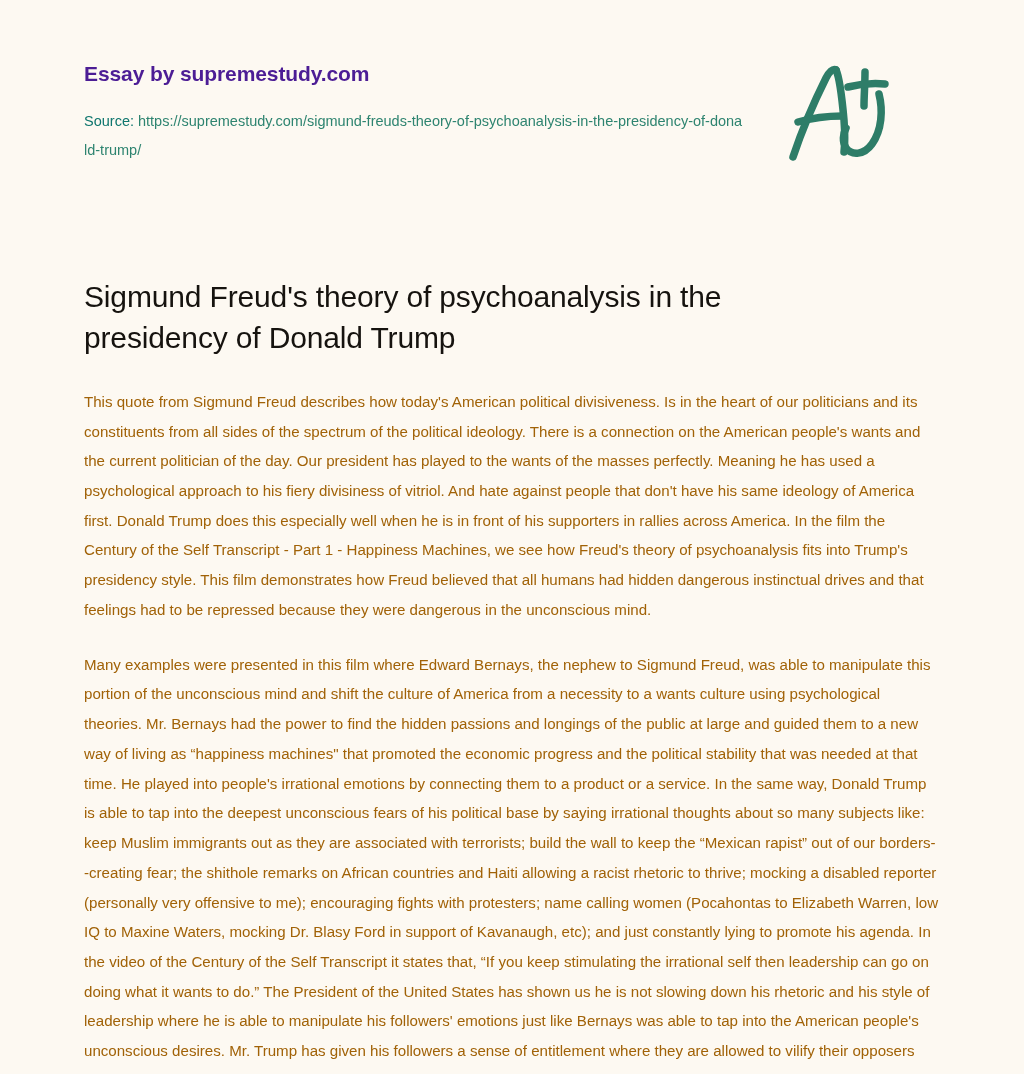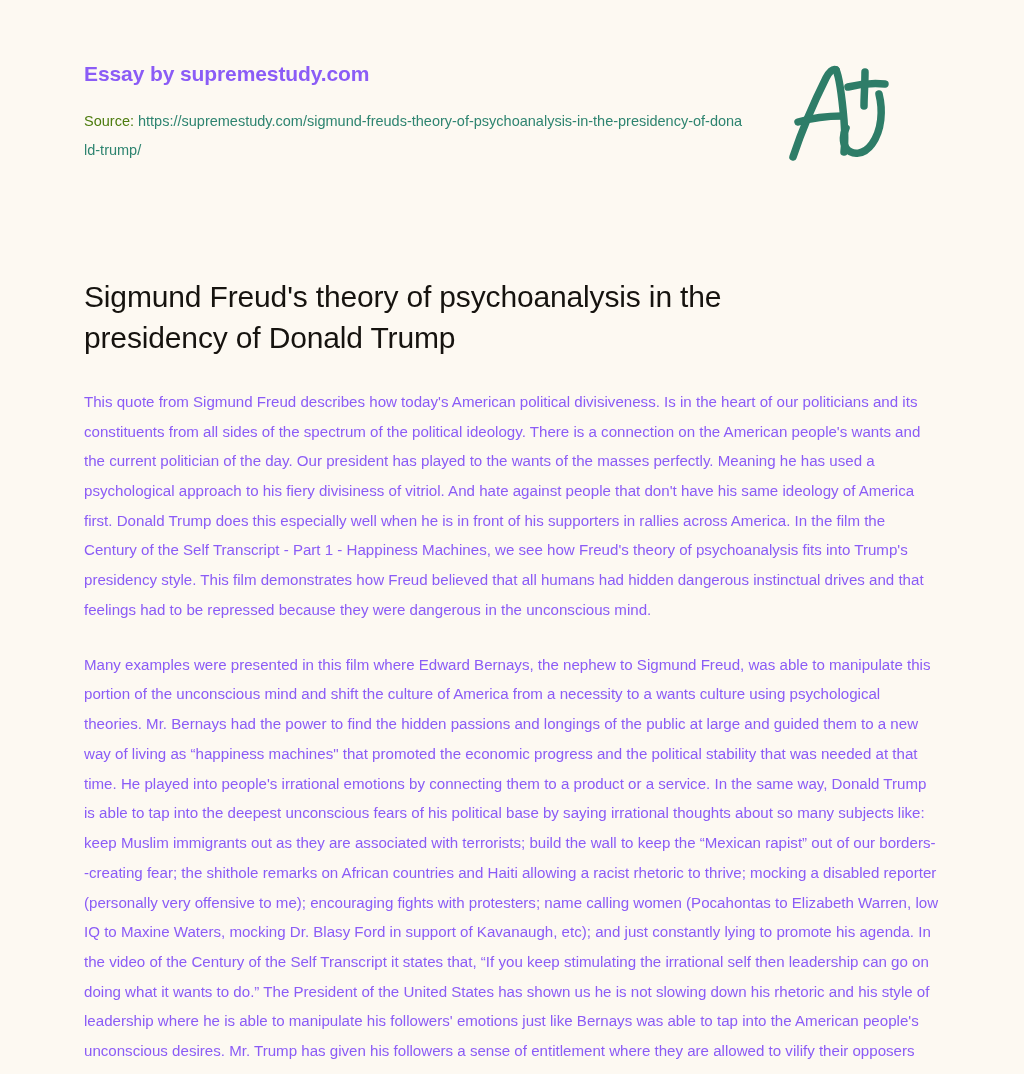--- a/index.html
+++ b/index.html
@@ -27,36 +27,36 @@
   
   .doc-header {
     position: relative;
     padding-top: 60px;
     min-height: 130px;
   }
 
   .essay-by {
     font-size: 21px;
     font-weight: 700;
-    color: #8b5cf6;
+    color: #4c1d95;
     letter-spacing: -0.1px;
     line-height: 1.35;
     margin: 0;
   }
 
   .source-line {
     margin-top: 19px;
     font-size: 14.5px;
     line-height: 1.95;
     color: #8c8881;
     max-width: 660px;
     word-break: break-word;
   }
   .source-label {
-    color: #4d7c0f;
+    color: #0f766e;
   }
   .source-url {
     color: #2e8470;
     text-decoration: none;
     word-break: break-all;
   }
 
   
   .logo {
     position: absolute;
@@ -86,21 +86,21 @@
   
   .doc-body {
     padding-top: 28px;
     max-width: 857px;
   }
 
   .doc-body p {
     margin: 0 0 25px 0;
     font-size: 15.1px;
     line-height: 1.97;
-    color: #8b5cf6;
+    color: #a16207;
     text-align: left;
   }
   .doc-body p:last-child {
     margin-bottom: 0;
   }
 </style>
 </head>
 <body>
 
 <div class="page">

